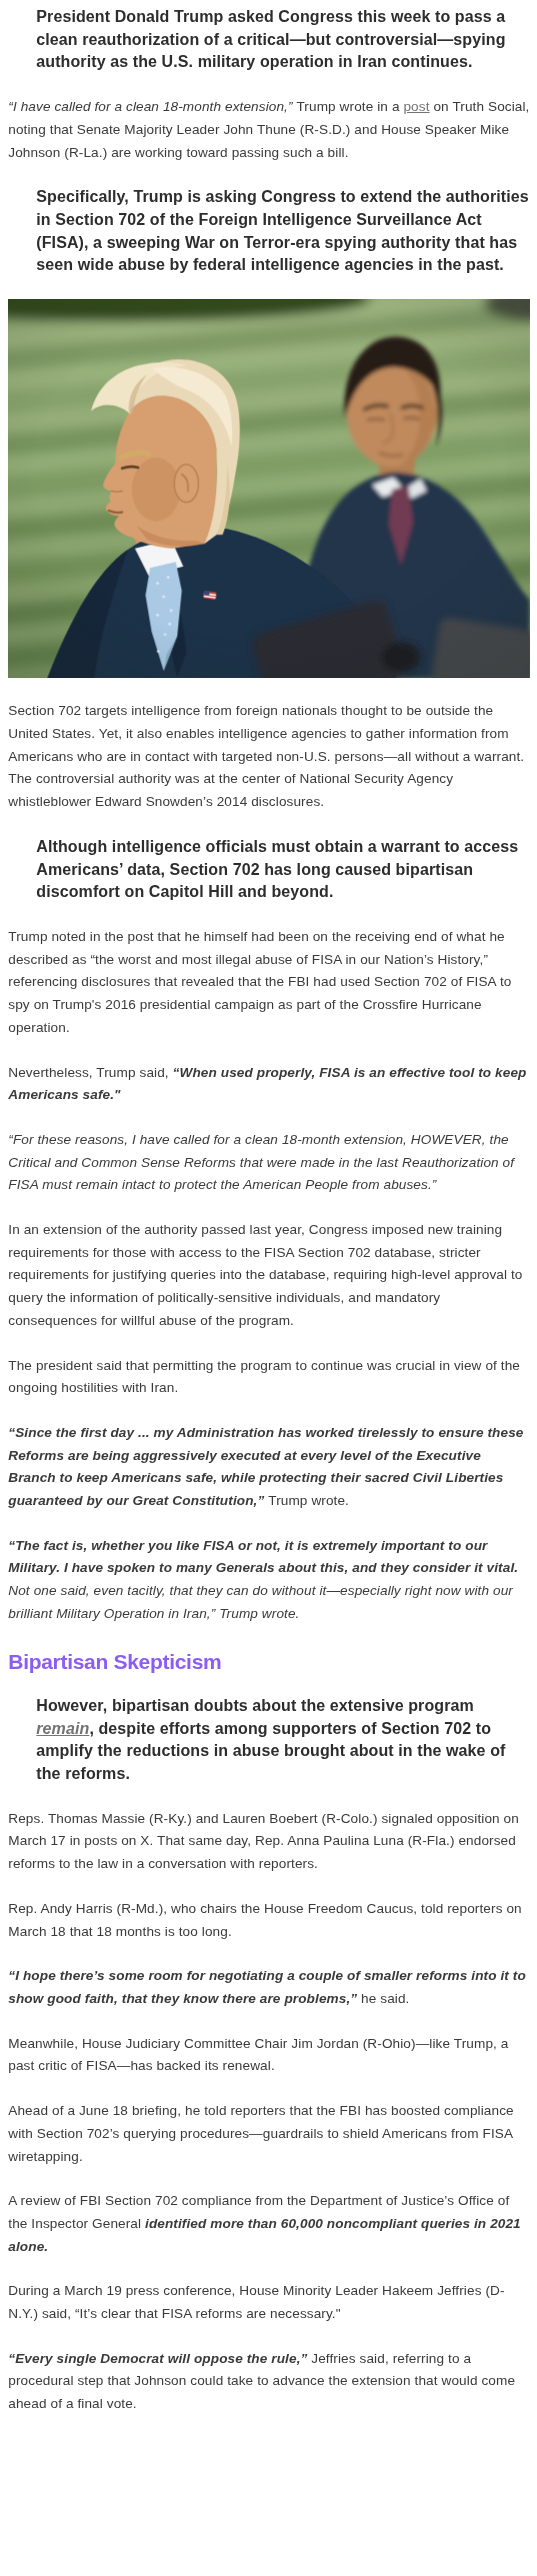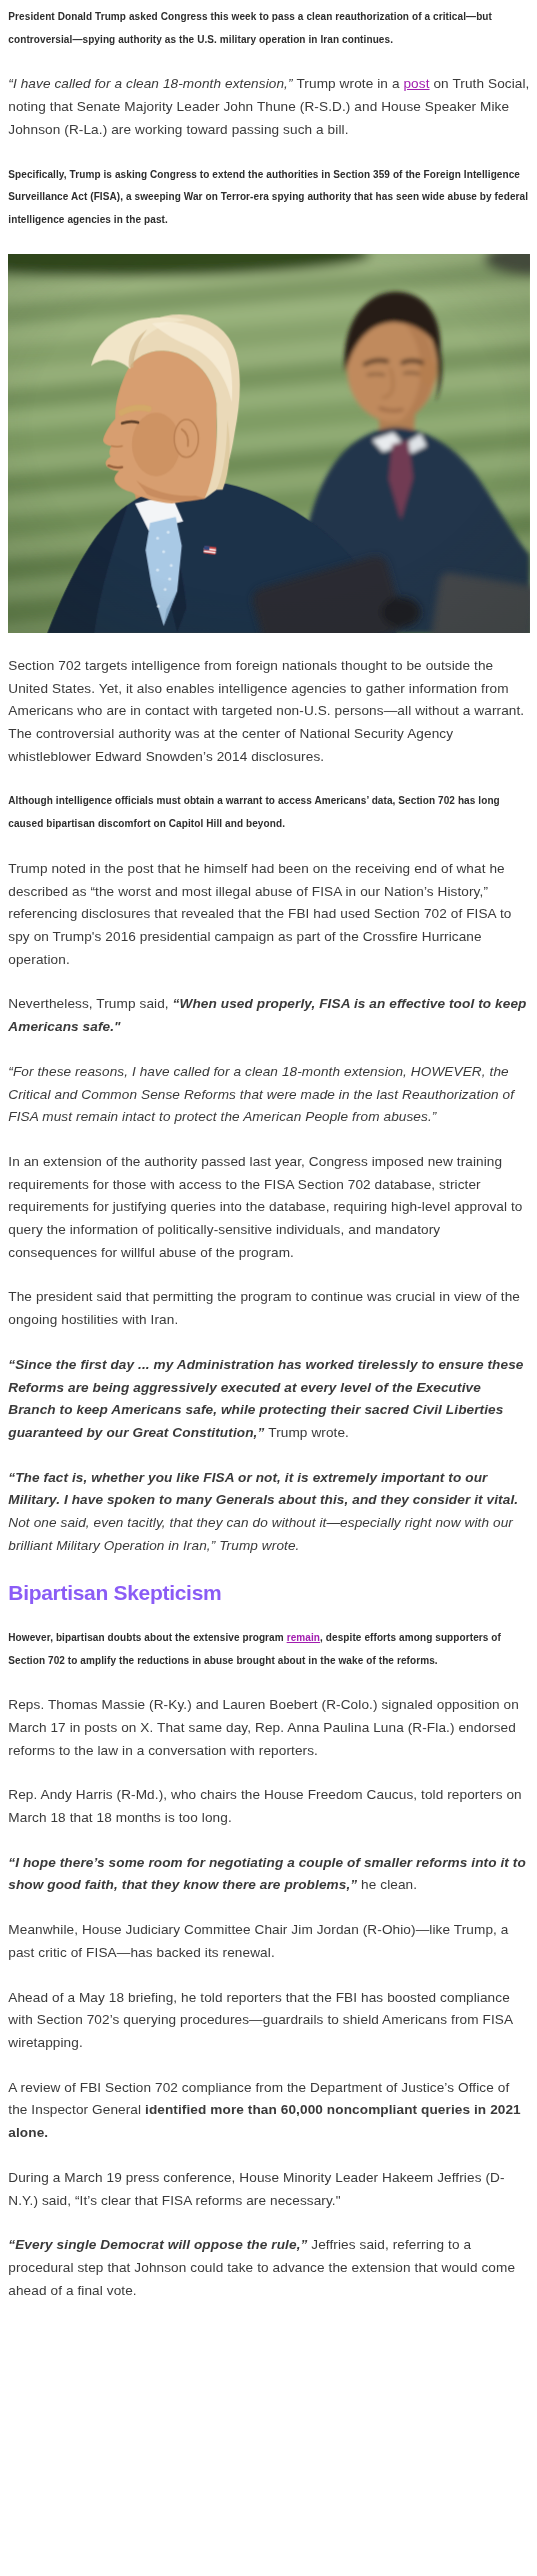--- a/index.html
+++ b/index.html
@@ -19,27 +19,28 @@
   p.para {
     font-size: 13.6px;
     line-height: 22.7px;
     margin: 0 0 22px 0;
     color: #3a3a3a;
     letter-spacing: 0.1px;
   }
   p.lead {
     font-weight: bold;
     color: #2d2d2d;
-    font-size: 10px;
+    font-size: 16px;
+    margin-left: 28px;
   }
   .i  { font-style: italic; }
-  .b  { font-weight: bold; }
+  .b  { font-weight: bold; font-style: italic; }
   .bi { font-weight: bold; font-style: italic; }
   a.link {
-    color: #a21caf;
+    color: #737373;
     text-decoration: underline;
     cursor: pointer;
   }
   a.link.b { font-weight: bold; }
   h2.section-heading {
     font-size: 21px;
     line-height: 27px;
     margin: 12px 0 20.4px 0;
     color: #8b5cf6;
     letter-spacing: -0.3px;
@@ -57,21 +58,21 @@
 </style>
 </head>
 <body>
 
 <article class="article">
 
   <p class="para lead">President Donald Trump asked Congress this week to pass a clean reauthorization of a critical—but controversial—spying authority as the U.S. military operation in Iran continues.</p>
 
   <p class="para"><span class="i">“I have called for a clean 18-month extension,” </span><span>Trump wrote in a </span><a class="link" href="#">post</a><span> on Truth Social, noting that Senate Majority Leader John Thune (R-S.D.) and House Speaker Mike Johnson (R-La.) are working toward passing such a bill.</span></p>
 
-  <p class="para lead">Specifically, Trump is asking Congress to extend the authorities in Section 359 of the Foreign Intelligence Surveillance Act (FISA), a sweeping War on Terror-era spying authority that has seen wide abuse by federal intelligence agencies in the past.</p>
+  <p class="para lead">Specifically, Trump is asking Congress to extend the authorities in Section 702 of the Foreign Intelligence Surveillance Act (FISA), a sweeping War on Terror-era spying authority that has seen wide abuse by federal intelligence agencies in the past.</p>
 
   <figure class="photo">
     <svg viewBox="0 0 690 502" role="img" aria-label="President Donald Trump in profile with Secretary of State Marco Rubio standing behind him on the White House lawn, press cameras blurred in the foreground">
       <defs>
         <linearGradient id="lawn" x1="0" y1="0" x2="0" y2="1">
           <stop offset="0" stop-color="#93ab77"></stop>
           <stop offset="0.45" stop-color="#7f9c64"></stop>
           <stop offset="1" stop-color="#5e7b47"></stop>
         </linearGradient>
         <radialGradient id="vig" cx="0.5" cy="0.45" r="0.75">
@@ -205,25 +206,25 @@
   <p class="para"><span class="bi">“The fact is, whether you like FISA or not, it is extremely important to our Military. I have spoken to many Generals about this, and they consider it vital. </span><span class="i">Not one said, even tacitly, that they can do without it—especially right now with our brilliant Military Operation in Iran,” Trump wrote.</span></p>
 
   <h2 class="section-heading">Bipartisan Skepticism</h2>
 
   <p class="para lead"><span>However, bipartisan doubts about the extensive program </span><a class="link b" href="#">remain</a><span>, despite efforts among supporters of Section 702 to amplify the reductions in abuse brought about in the wake of the reforms.</span></p>
 
   <p class="para">Reps. Thomas Massie (R-Ky.) and Lauren Boebert (R-Colo.) signaled opposition on March 17 in posts on X. That same day, Rep. Anna Paulina Luna (R-Fla.) endorsed reforms to the law in a conversation with reporters.</p>
 
   <p class="para">Rep. Andy Harris (R-Md.), who chairs the House Freedom Caucus, told reporters on March 18 that 18 months is too long.</p>
 
-  <p class="para"><span class="bi">“I hope there’s some room for negotiating a couple of smaller reforms into it to show good faith, that they know there are problems,” </span><span>he clean.</span></p>
+  <p class="para"><span class="bi">“I hope there’s some room for negotiating a couple of smaller reforms into it to show good faith, that they know there are problems,” </span><span>he said.</span></p>
 
   <p class="para">Meanwhile, House Judiciary Committee Chair Jim Jordan (R-Ohio)—like Trump, a past critic of FISA—has backed its renewal.</p>
 
-  <p class="para">Ahead of a May 18 briefing, he told reporters that the FBI has boosted compliance with Section 702’s querying procedures—guardrails to shield Americans from FISA wiretapping.</p>
+  <p class="para">Ahead of a June 18 briefing, he told reporters that the FBI has boosted compliance with Section 702’s querying procedures—guardrails to shield Americans from FISA wiretapping.</p>
 
   <p class="para"><span>A review of FBI Section 702 compliance from the Department of Justice’s Office of the Inspector General </span><span class="b">identified more than 60,000 noncompliant queries in 2021 alone.</span></p>
 
   <p class="para">During a March 19 press conference, House Minority Leader Hakeem Jeffries (D-N.Y.) said, “It’s clear that FISA reforms are necessary."</p>
 
   <p class="para"><span class="bi">“Every single Democrat will oppose the rule,” </span><span>Jeffries said, referring to a procedural step that Johnson could take to advance the extension that would come ahead of a final vote.</span></p>
 
 </article>
 
 

